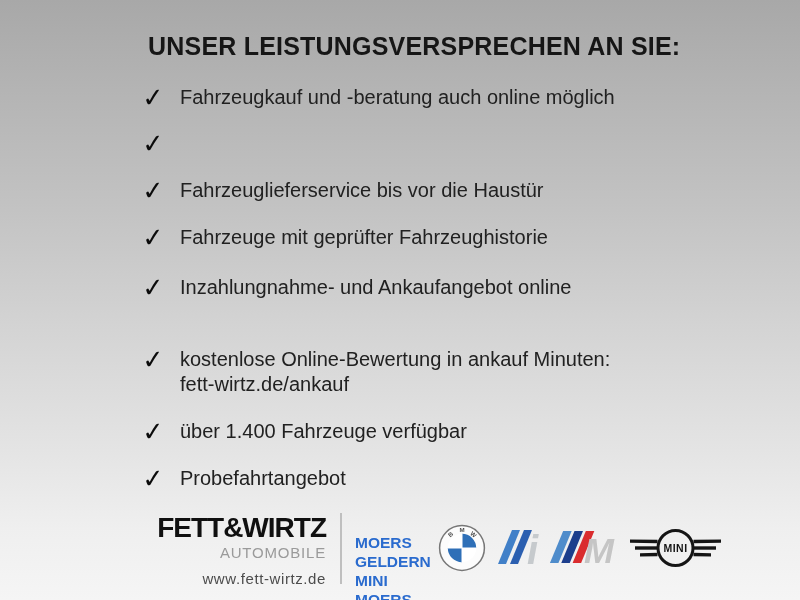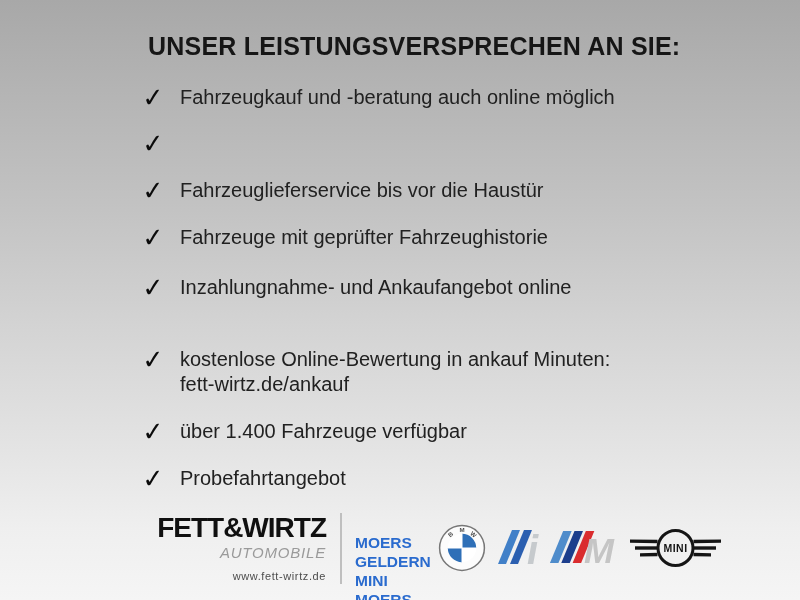--- a/index.html
+++ b/index.html
@@ -27,22 +27,22 @@
   .row .text{
     font-size:20px;color:#212121;line-height:25px;padding-top:1px;
     white-space:nowrap;
   }
   .i1{top:84px}.i2{top:130px}.i3{top:177px}.i4{top:224px}
   .i5{top:274px}.i6{top:346px}.i7{top:418px}.i8{top:465px}
 
   
   .dealer{position:absolute;left:150px;top:514px;width:176px;text-align:right;}
   .dealer-name{font-size:28px;font-weight:bold;color:#101010;letter-spacing:-1px;line-height:28px;white-space:nowrap;}
-  .dealer-sub{font-size:15px;color:#9a9a9a;letter-spacing:0.8px;margin-top:2px;white-space:nowrap;font-style:italic;}
-  .dealer-web{font-size:11px;color:#4c4c4c;letter-spacing:0.6px;margin-top:9px;white-space:nowrap;}
+  .dealer-sub{font-size:15px;color:#9a9a9a;letter-spacing:0.8px;margin-top:2px;white-space:nowrap;}
+  .dealer-web{font-size:15px;color:#4c4c4c;letter-spacing:0.6px;margin-top:9px;white-space:nowrap;}
   .footer-sep{position:absolute;left:340px;top:513px;width:2px;height:71px;background:#bfbfbf;}
   .locations{position:absolute;left:355px;top:533px;font-size:15.5px;font-weight:bold;line-height:19px;color:#2a6bce;}
   .logo{position:absolute;}
   .logo-bmw{left:437px;top:523px;}
   .logo-i{left:496px;top:524px;}
   .logo-m{left:549px;top:524px;}
   .logo-mini{left:627px;top:527px;}
 </style>
 </head>
 <body>

